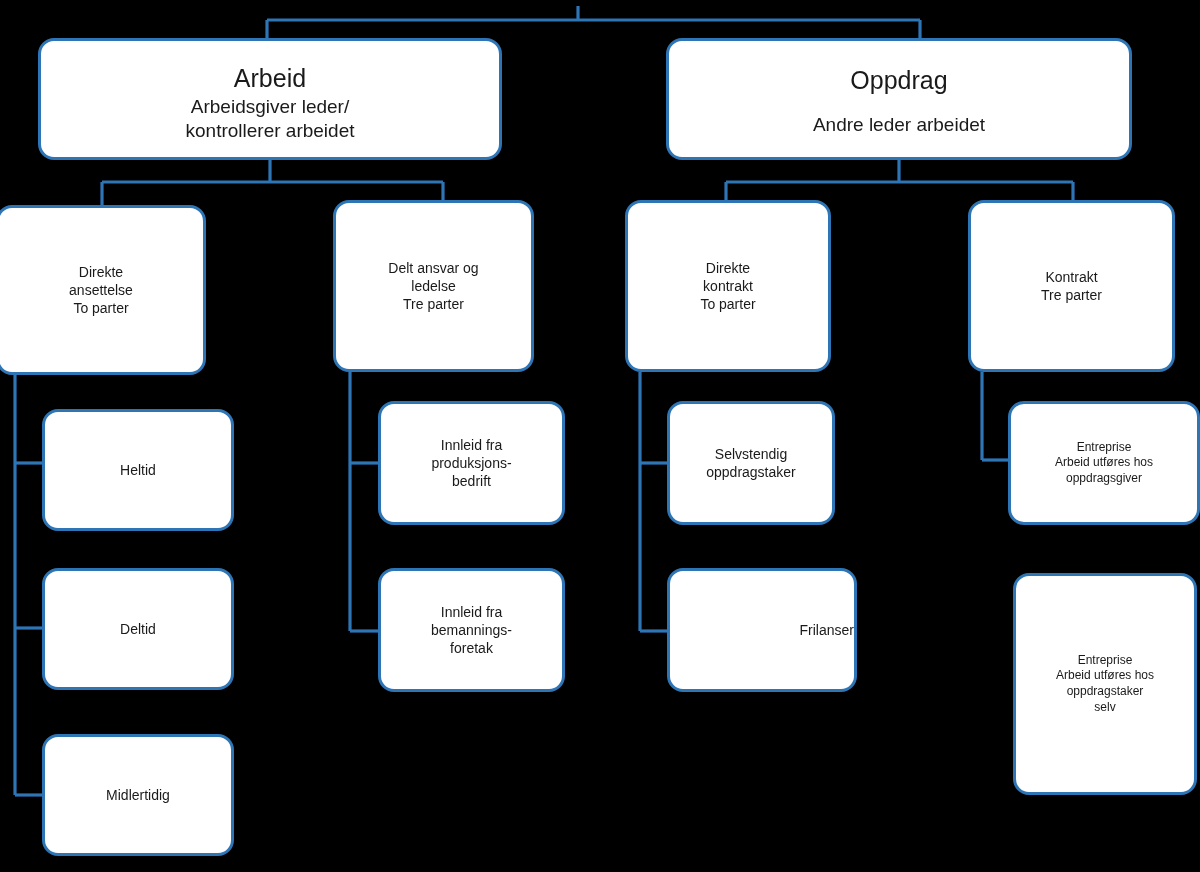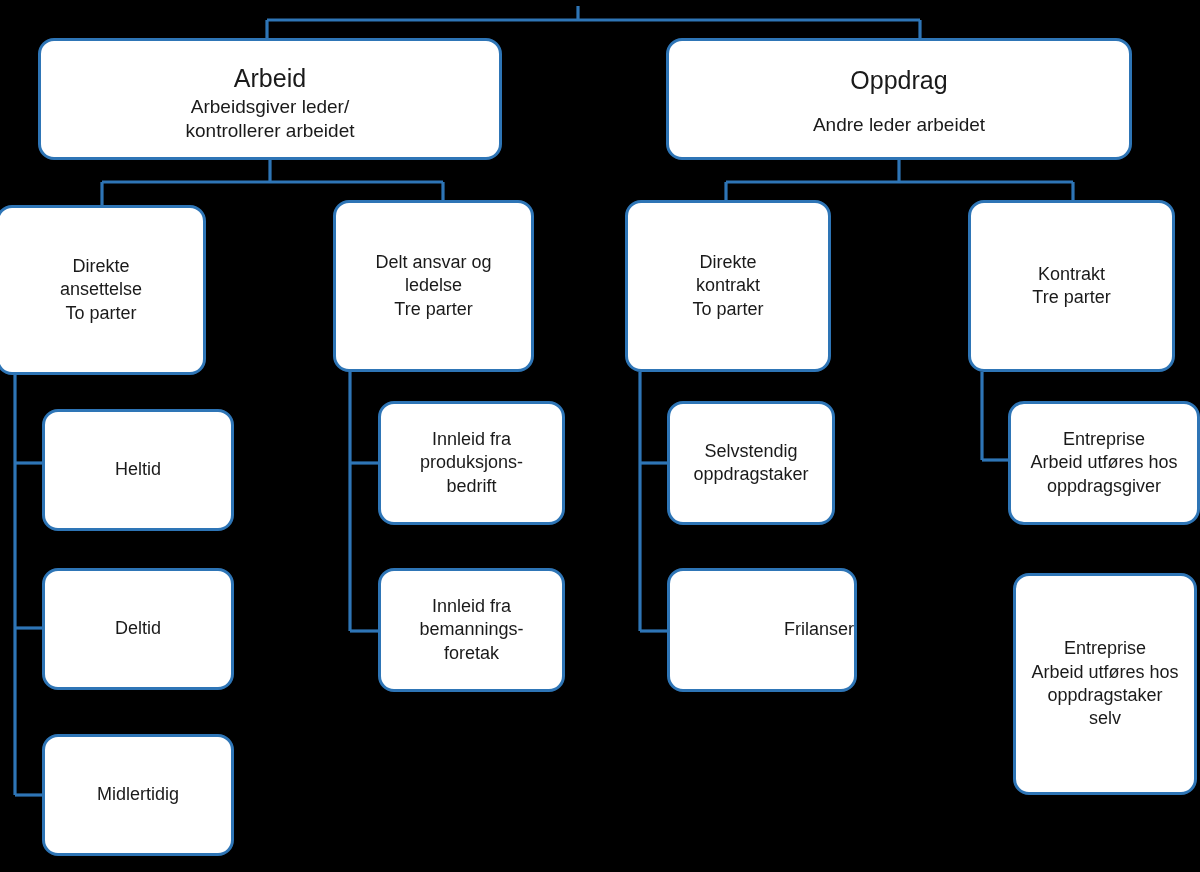--- a/index.html
+++ b/index.html
@@ -47,21 +47,21 @@
   .node .title {
     font-size: 25px;
     line-height: 1.2;
     margin-bottom: 2px;
   }
   .node .sub {
     font-size: 19px;
     line-height: 1.25;
   }
   .node .body {
-    font-size: 18px;
+    font-size: 14px;
     line-height: 1.3;
   }
   
   #node-arbeid   { left: 38px;  top: 38px;  width: 464px; height: 122px; }
   #node-oppdrag  { left: 666px; top: 38px;  width: 466px; height: 122px; }
   #node-arbeid .title  { margin-top: 8px; }
   #node-oppdrag .title { margin-top: 4px; text-align: center; }
   #node-oppdrag .sub   { margin-top: 16px; }
 
   
@@ -78,21 +78,21 @@
   #node-innleid-produksjon { left: 378px; top: 401px; width: 187px; height: 124px; }
   #node-innleid-bemanning  { left: 378px; top: 568px; width: 187px; height: 124px; }
 
   #node-selvstendig { left: 667px; top: 401px; width: 168px; height: 124px; }
   #node-frilanser   { left: 667px; top: 568px; width: 190px; height: 124px; align-items: flex-end; }
 
   #node-entreprise-giver { left: 1008px; top: 401px; width: 192px; height: 124px; }
   #node-entreprise-selv  { left: 1013px; top: 573px; width: 184px; height: 222px; }
 
   #node-entreprise-giver .body,
-  #node-entreprise-selv .body { font-size: 18px; }
+  #node-entreprise-selv .body { font-size: 12px; }
 </style>
 </head>
 <body style="background: rgb(255, 255, 255);">
 
 <div id="diagram-root" style="background: #000000;">
 
   <svg id="connector-layer" viewBox="0 0 1200 872" width="1200" height="872" xmlns="http://www.w3.org/2000/svg">
     <g fill="none" stroke="#2E75B6" stroke-width="3.2" stroke-linecap="butt">
 
       <path d="M267,20 L920,20"></path>

